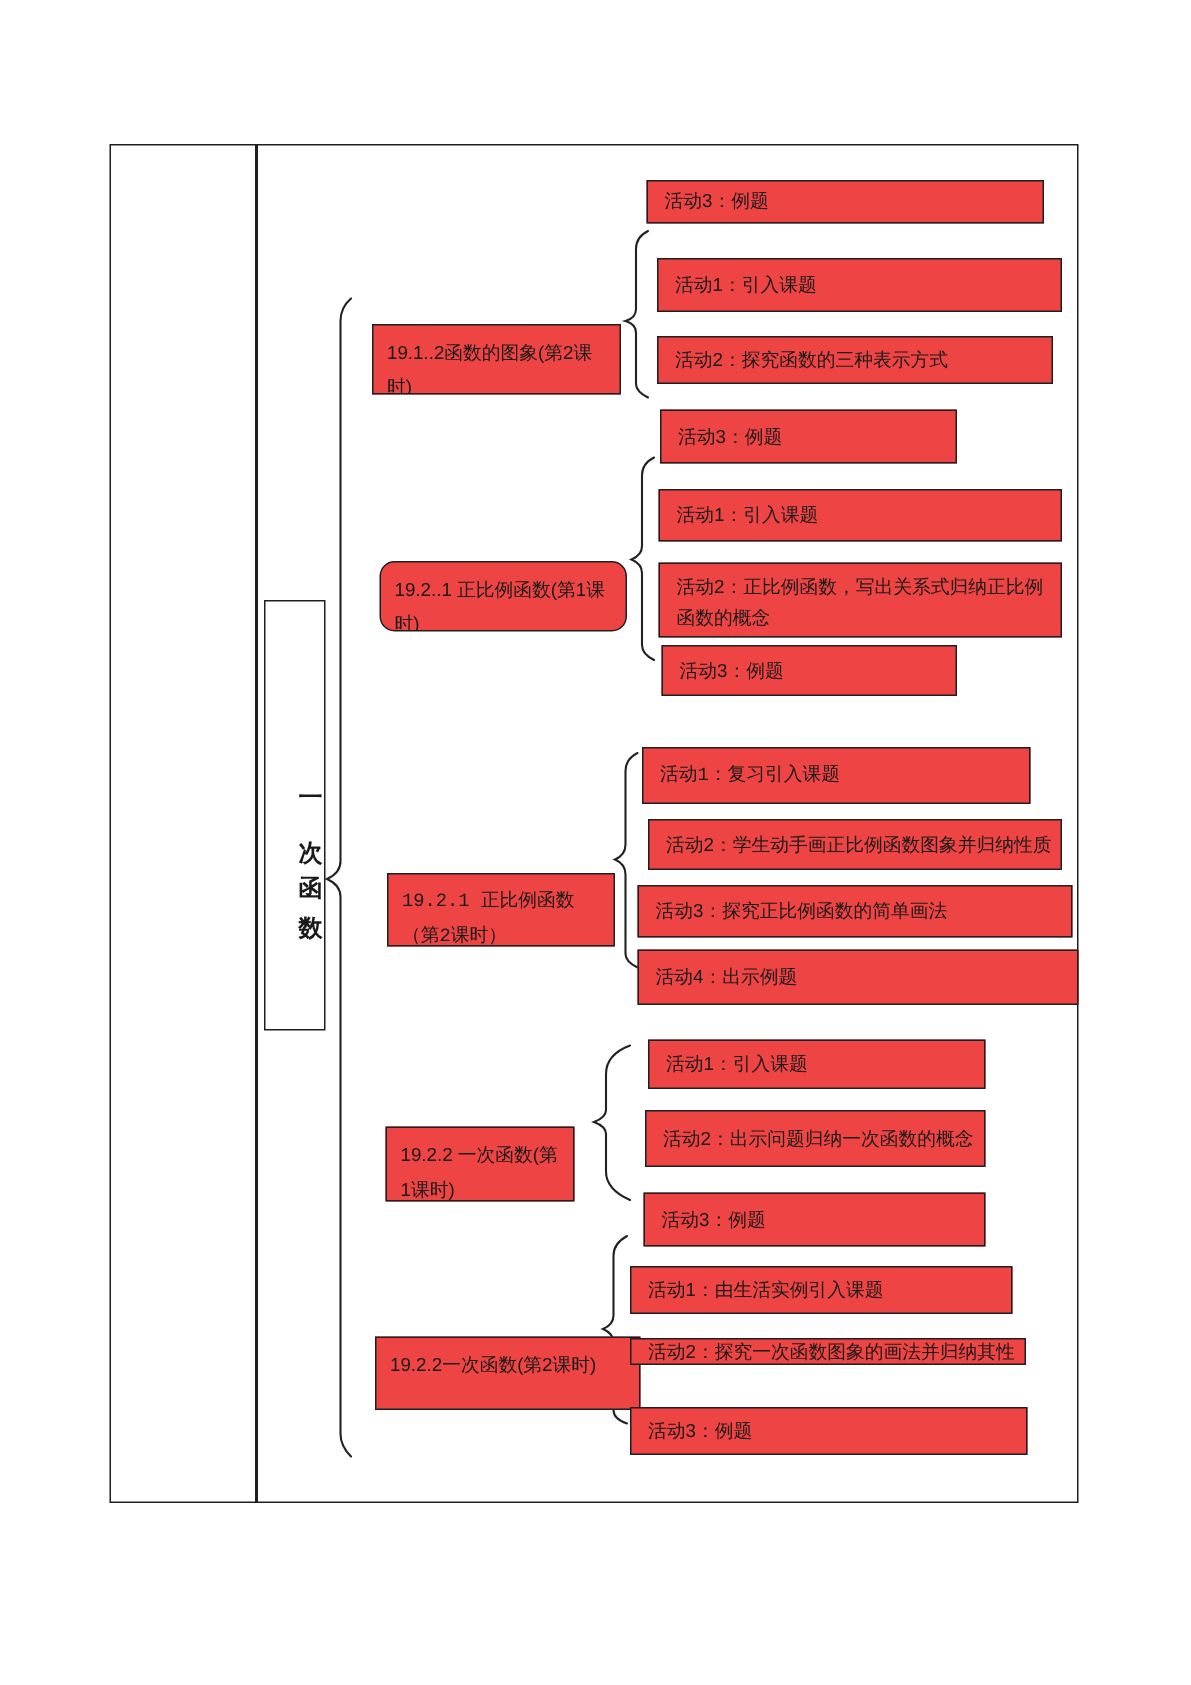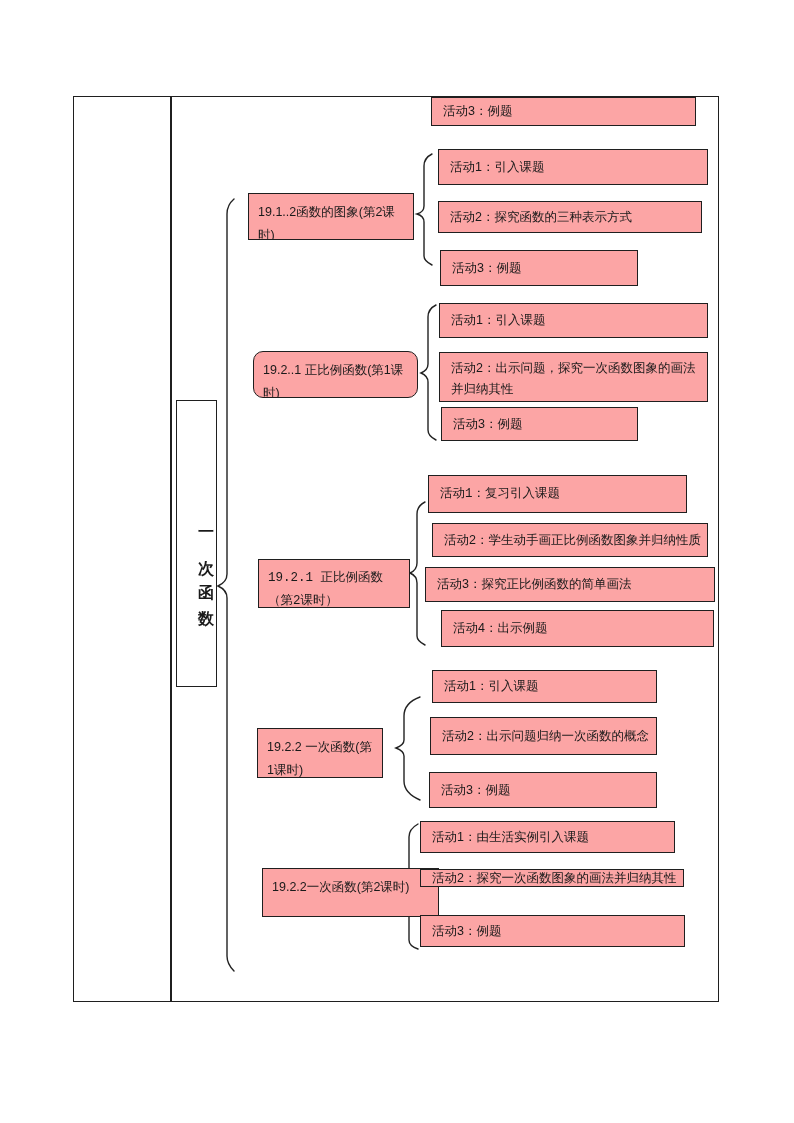--- a/index.html
+++ b/index.html
@@ -5,25 +5,25 @@
   html,body{margin:0;padding:0;}
   body{
     width:794px;height:1123px;position:relative;background:#ffffff;
     font-family:"Liberation Sans","DejaVu Sans",sans-serif;
     color:#1a1a1a;overflow:hidden;
   }
   .abs{position:absolute;box-sizing:border-box;}
   .outer-cell{border:1.6px solid #1f1f1f;}
   .divider{width:1.6px;background:#1f1f1f;}
   .box{
-    border:1.5px solid #1f1f1f;background:#fca5a5;
+    border:1.5px solid #1f1f1f;background:#ef4444;
     font-size:12.5px;line-height:17px;
     display:flex;align-items:center;
     padding:0 6px 0 11px;
-    white-space:nowrap;overflow:hidden;
+    white-space:nowrap;overflow:hidden;margin-top:23px;
   }
   .box.wrap{
     white-space:normal;align-items:flex-start;
     padding-top:5px;line-height:21px;
   }
   .lesson{
     white-space:normal;align-items:flex-start;
     padding:7px 9px 0 9px;line-height:23px;
   }
   .vtitle{
@@ -56,30 +56,30 @@
 
 <div class="abs box" style="left:431px;top:97px;width:265px;height:29px;">活动3：例题</div>
 
 <div class="abs box lesson" style="left:248px;top:193px;width:166px;height:47px;">19.1..2函数的图象(第2课时)</div>
 <div class="abs box" style="left:438px;top:149px;width:270px;height:36px;">活动1：引入课题</div>
 <div class="abs box" style="left:438px;top:201px;width:264px;height:32px;">活动2：探究函数的三种表示方式</div>
 <div class="abs box" style="left:440px;top:250px;width:198px;height:36px;">活动3：例题</div>
 
 <div class="abs box lesson" style="left:253px;top:351px;width:165px;height:47px;border-radius:10px;">19.2..1 正比例函数(第1课时)</div>
 <div class="abs box" style="left:439px;top:303px;width:269px;height:35px;">活动1：引入课题</div>
-<div class="abs box wrap" style="left:439px;top:352px;width:269px;height:50px;">活动2：出示问题，探究一次函数图象的画法并归纳其性</div>
+<div class="abs box wrap" style="left:439px;top:352px;width:269px;height:50px;">活动2：正比例函数，写出关系式归纳正比例函数的概念</div>
 <div class="abs box" style="left:441px;top:407px;width:197px;height:34px;">活动3：例题</div>
 
 <div class="abs box lesson" style="left:258px;top:559px;width:152px;height:49px;font-family:Liberation Mono, monospace;">19.2.1 正比例函数（第2课时）</div>
 <div class="abs box" style="left:428px;top:475px;width:259px;height:38px;font-family:Liberation Mono, monospace;">活动1：复习引入课题</div>
 <div class="abs box" style="left:432px;top:523px;width:276px;height:34px;">活动2：学生动手画正比例函数图象并归纳性质</div>
 <div class="abs box" style="left:425px;top:567px;width:290px;height:35px;">活动3：探究正比例函数的简单画法</div>
-<div class="abs box" style="left:441px;top:610px;width:273px;height:37px;">活动4：出示例题</div>
+<div class="abs box" style="left:425px;top:610px;width:294px;height:37px;">活动4：出示例题</div>
 
 <div class="abs box lesson" style="left:257px;top:728px;width:126px;height:50px;">19.2.2 一次函数(第1课时)</div>
 <div class="abs box" style="left:432px;top:670px;width:225px;height:33px;">活动1：引入课题</div>
 <div class="abs box" style="left:430px;top:717px;width:227px;height:38px;">活动2：出示问题归纳一次函数的概念</div>
 <div class="abs box" style="left:429px;top:772px;width:228px;height:36px;">活动3：例题</div>
 
-<div class="abs box lesson" style="left:262px;top:868px;width:177px;height:49px;">19.2.2一次函数(第2课时)</div>
+<div class="abs box lesson" style="left:250px;top:868px;width:177px;height:49px;">19.2.2一次函数(第2课时)</div>
 <div class="abs box" style="left:420px;top:821px;width:255px;height:32px;">活动1：由生活实例引入课题</div>
 <div class="abs box" style="left:420px;top:869px;width:264px;height:18px;">活动2：探究一次函数图象的画法并归纳其性</div>
 <div class="abs box" style="left:420px;top:915px;width:265px;height:32px;">活动3：例题</div>
 
 </body></html>

